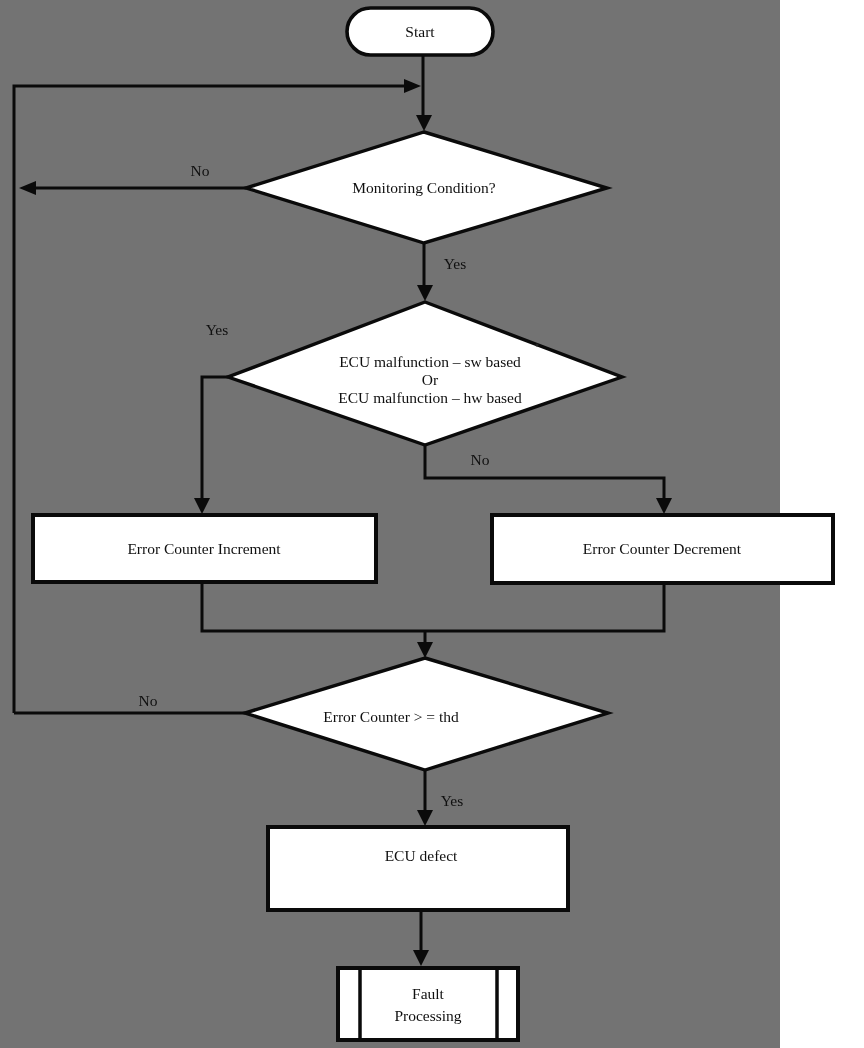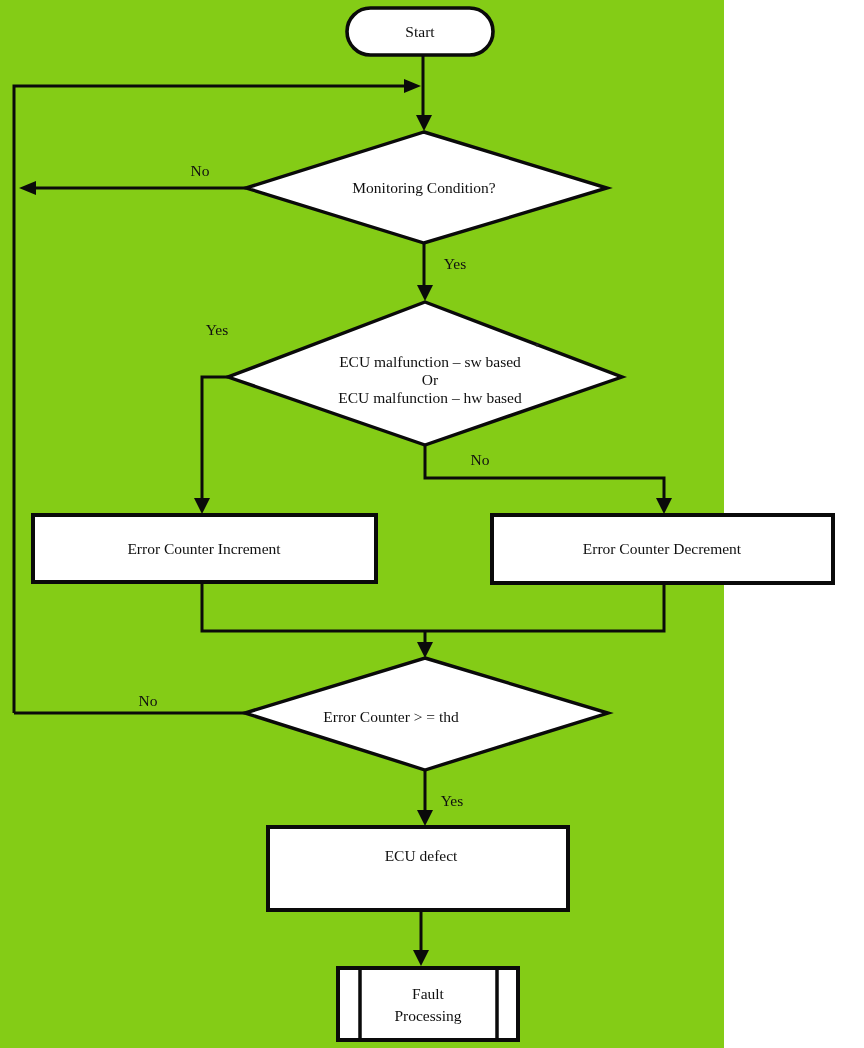--- a/index.html
+++ b/index.html
@@ -8,23 +8,23 @@
     background: #ffffff;
   }
   body {
     width: 864px;
     height: 1048px;
     overflow: hidden;
     font-family: "Liberation Serif", serif;
   }
   .flowchart-stage {
     position: relative;
-    width: 724px;
+    width: 780px;
     height: 1048px;
-    background: #84cc16;
+    background: #737373;
   }
   svg { display: block; }
   .shape {
     fill: #ffffff;
     stroke: #0a0a0a;
   }
   .rect-shape   { stroke-width: 4; }
   .diamond-shape{ stroke-width: 3.4; fill: #ffffff; stroke: #0a0a0a; stroke-linejoin: miter; }
   .terminator   { stroke-width: 3.6; }
   .edge {

